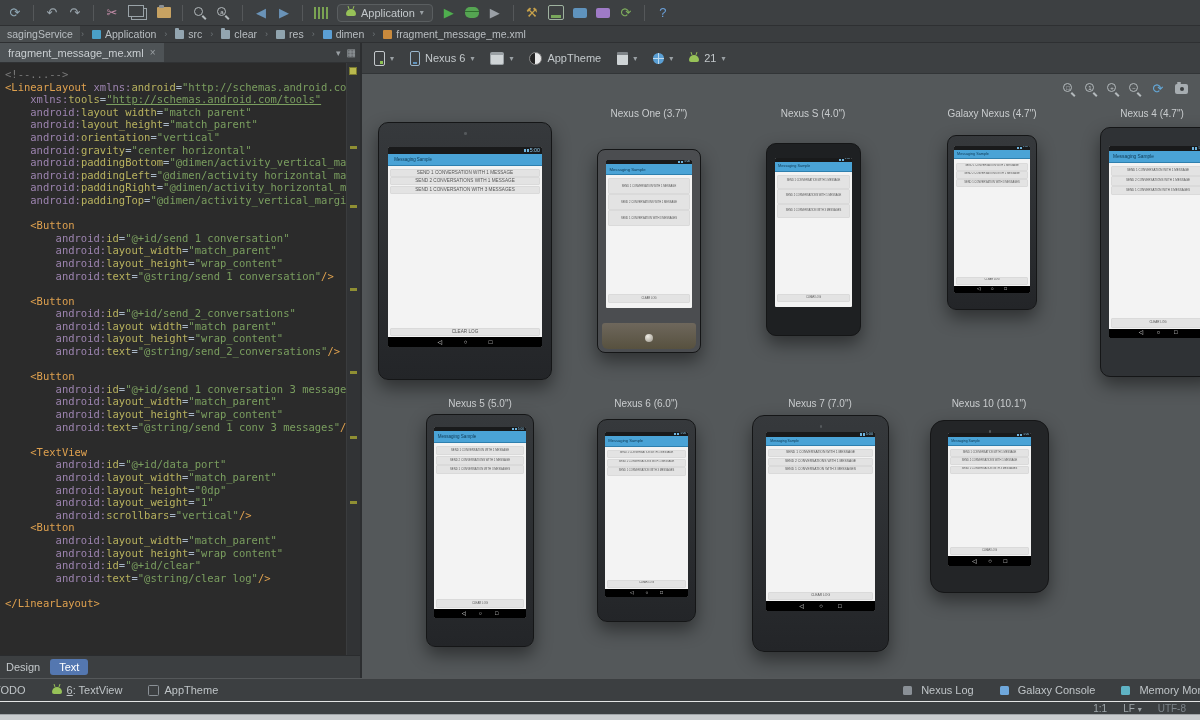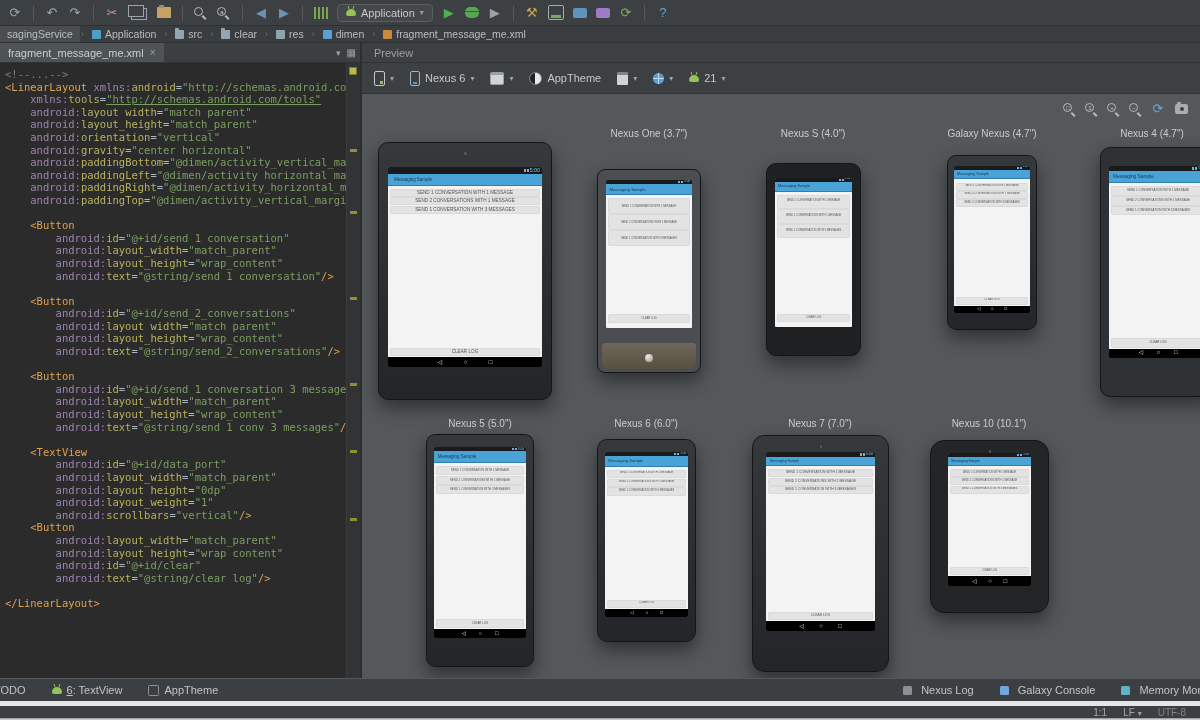--- a/index.html
+++ b/index.html
@@ -104,21 +104,21 @@
   .cam-dot{position:absolute;top:9px;left:50%;margin-left:-1px;width:2.5px;height:2.5px;border-radius:50%;background:#55595c;}
   .chin{position:absolute;left:4px;right:4px;bottom:3px;height:26px;background:linear-gradient(#6e675c,#57513f);border-radius:3px 3px 6px 6px;}
   .trackball{position:absolute;bottom:10px;left:50%;margin-left:-4px;width:8px;height:8px;border-radius:50%;
     background:radial-gradient(circle at 35% 30%,#efece4,#9a958a);z-index:2;}
 
   
   #toolwin{height:22px;background:#3c3f41;border-top:1px solid #55585a;display:flex;align-items:center;font-size:11px;color:#bfc4c7;overflow:hidden;}
   .twitem{display:flex;align-items:center;gap:5px;margin-right:26px;white-space:nowrap;}
   #toolwin .right{margin-left:auto;display:flex;align-items:center;}
   .twbox{width:9px;height:9px;border:1px solid #8a9096;border-radius:1.5px;display:inline-block;}
-  #statusbar{height:12px;background:#3c3f41;border-top:5px solid #e5e5e5;display:flex;align-items:center;justify-content:flex-end;
+  #statusbar{height:12px;background:#3c3f41;border-top:1px solid #e5e5e5;display:flex;align-items:center;justify-content:flex-end;
     gap:16px;font-size:10px;color:#9fa6aa;padding-right:14px;}
   #statusbar .dim{color:#7d848a;}
   #bottomlight{height:8px;background:#c9ccce;border-top:1px solid #9fa3a6;}
   u{text-decoration:underline;}
 </style>
 </head>
 <body>
 
 <div id="app">
 
@@ -212,26 +212,27 @@
         <div id="scrollstrip">
           <div class="topmark"></div>
         <div class="smark" style="top: 14%;"></div>
             <div class="smark" style="top: 24%;"></div>
             <div class="smark" style="top: 38%;"></div>
             <div class="smark" style="top: 52%;"></div>
             <div class="smark" style="top: 63%;"></div>
             <div class="smark" style="top: 74%;"></div>
           </div>
       </div>
+      <div id="designtext">
+        <span>Design</span>
+        <span id="texttab">Text</span>
+      </div>
     </div>
 
     <div id="rightcol">
-      <div id="pvheader">
-        <span>Preview</span>
-      </div>
       <div id="pvtoolbar">
           <span class="pvitem">
             <span class="ic-orient"></span>
             <span class="arr">▾</span>
           </span>
           <span class="pvitem">
             <span class="ic-phone"></span>
             <span>Nexus 6</span>
             <span class="arr">▾</span>
           </span>

